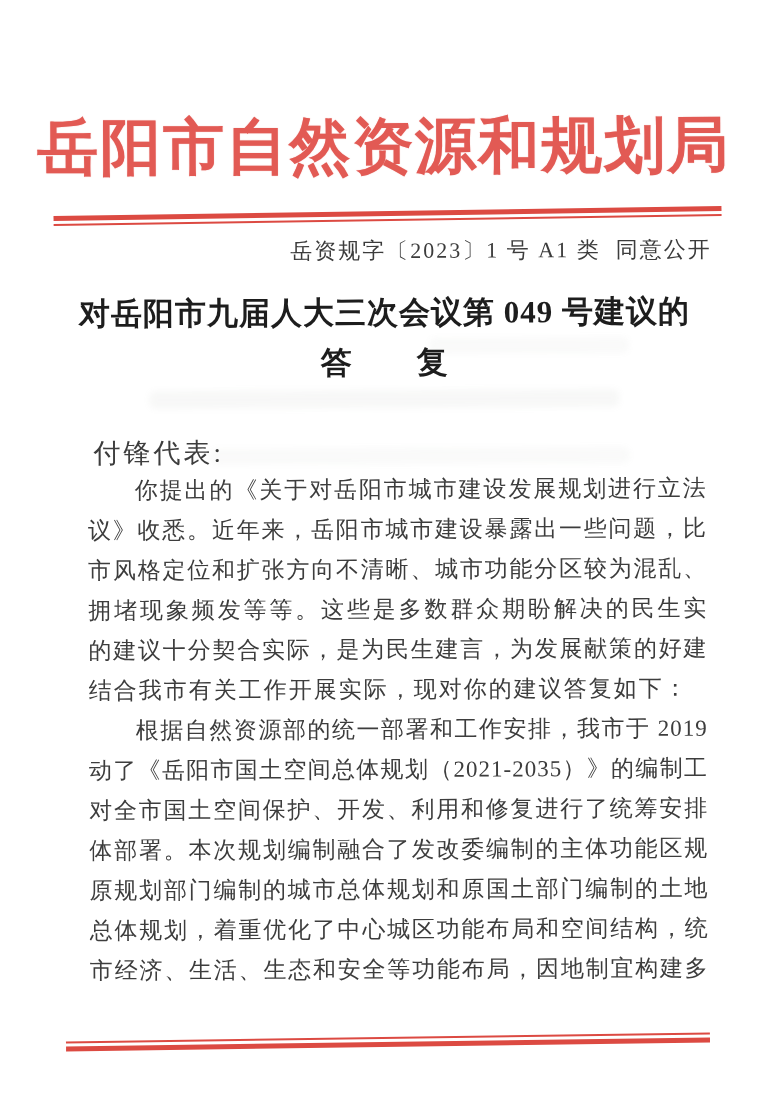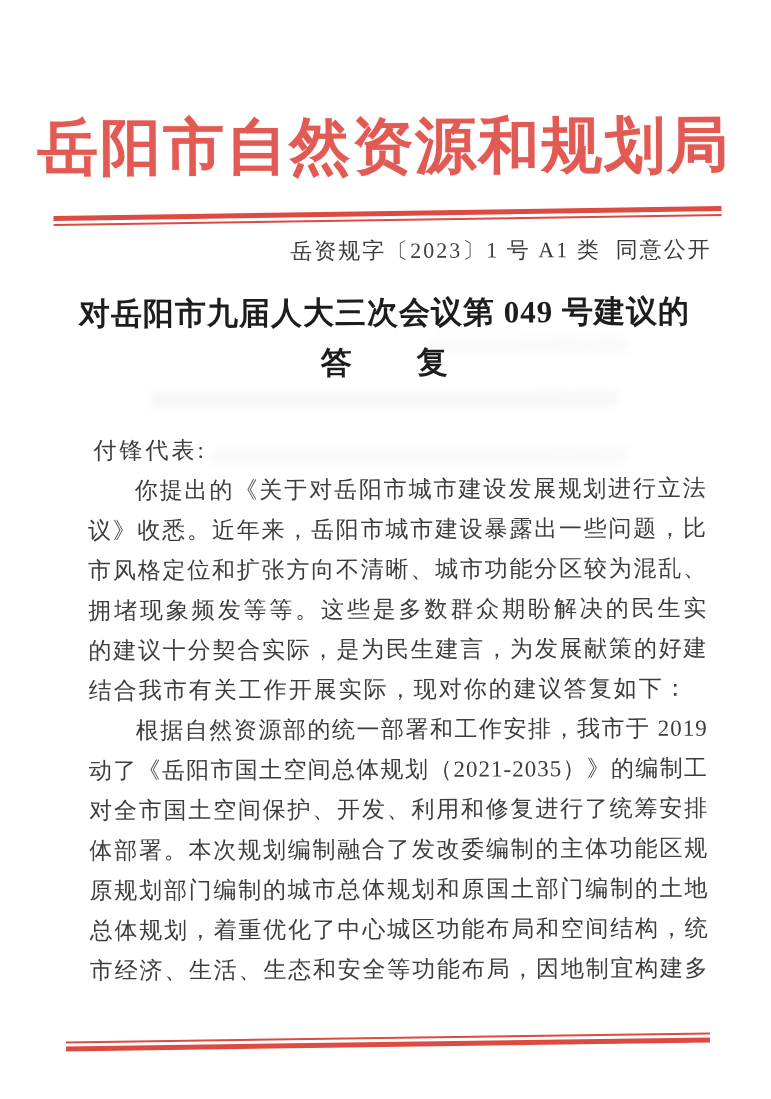--- a/index.html
+++ b/index.html
@@ -56,21 +56,21 @@
   }
   .title2{
     position:absolute;top:342px;left:0;right:0;
     text-align:center;
     font-size:31px;font-weight:700;color:#1d1d1d;
     letter-spacing:1px;white-space:pre;
   }
   
   .salutation{
     position:absolute;top:434px;left:94px;
-    font-size:23px;color:#3d3d3d;letter-spacing:3px;
+    font-size:27px;color:#3d3d3d;letter-spacing:3px;
   }
   .body{
     position:absolute;top:470px;left:88px;width:619px;
     font-size:23px;color:#3d3d3d;
   }
   .bline{
     height:40px;line-height:40px;
     text-align:justify;text-align-last:justify;
     letter-spacing:1px;
     white-space:normal;overflow:hidden;

